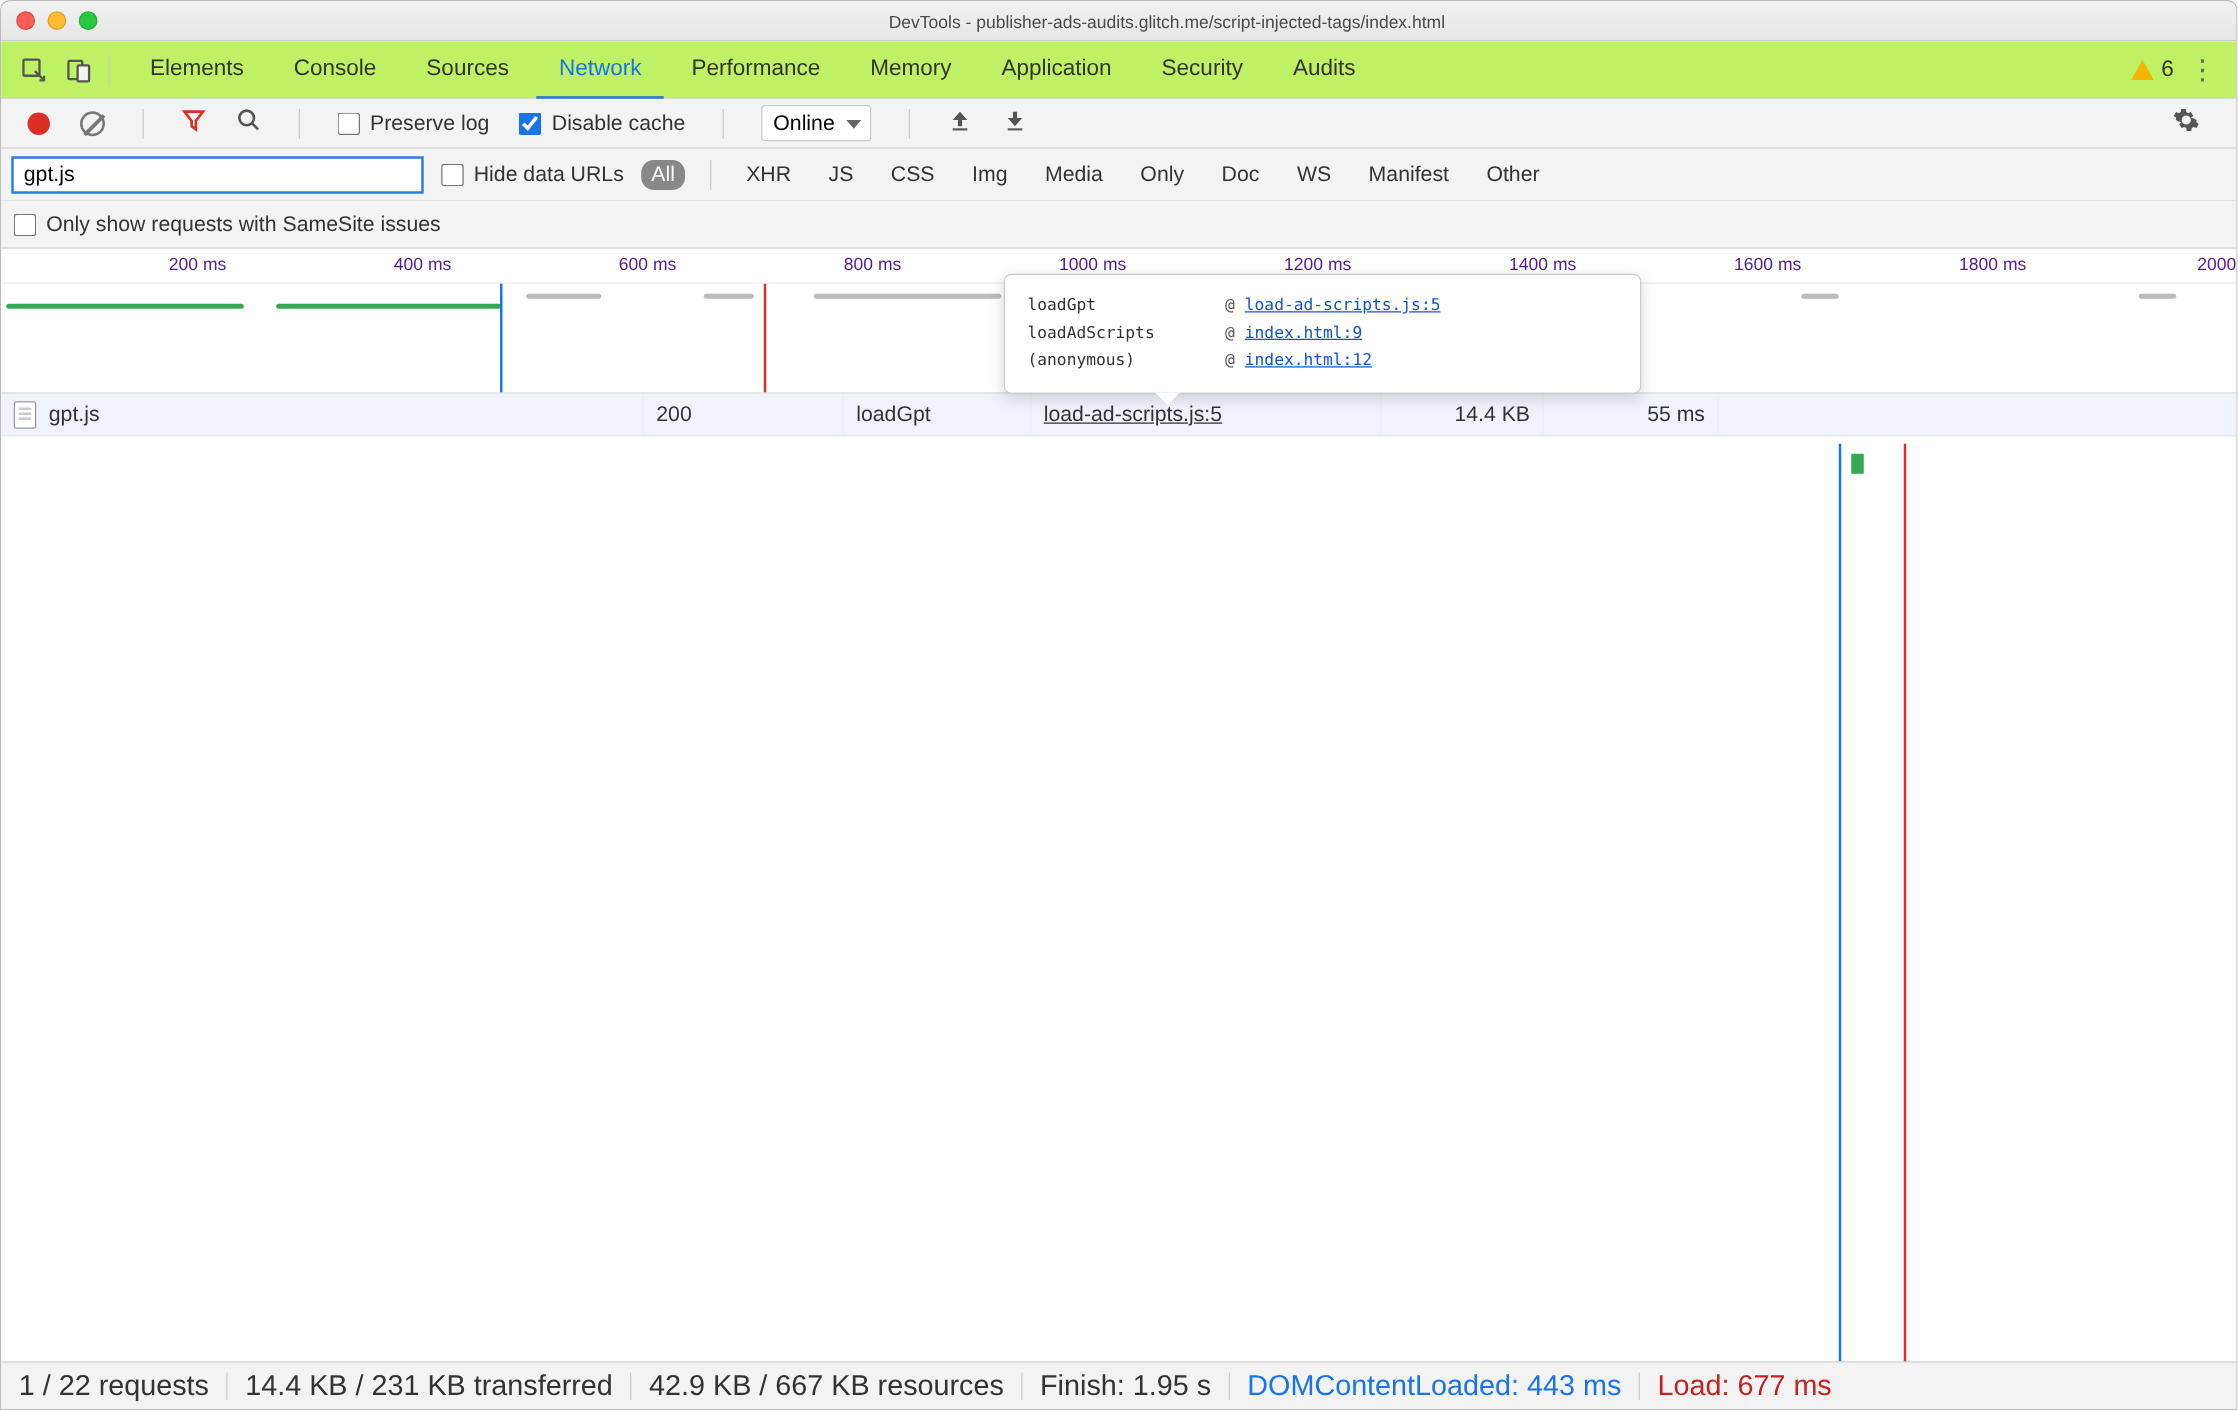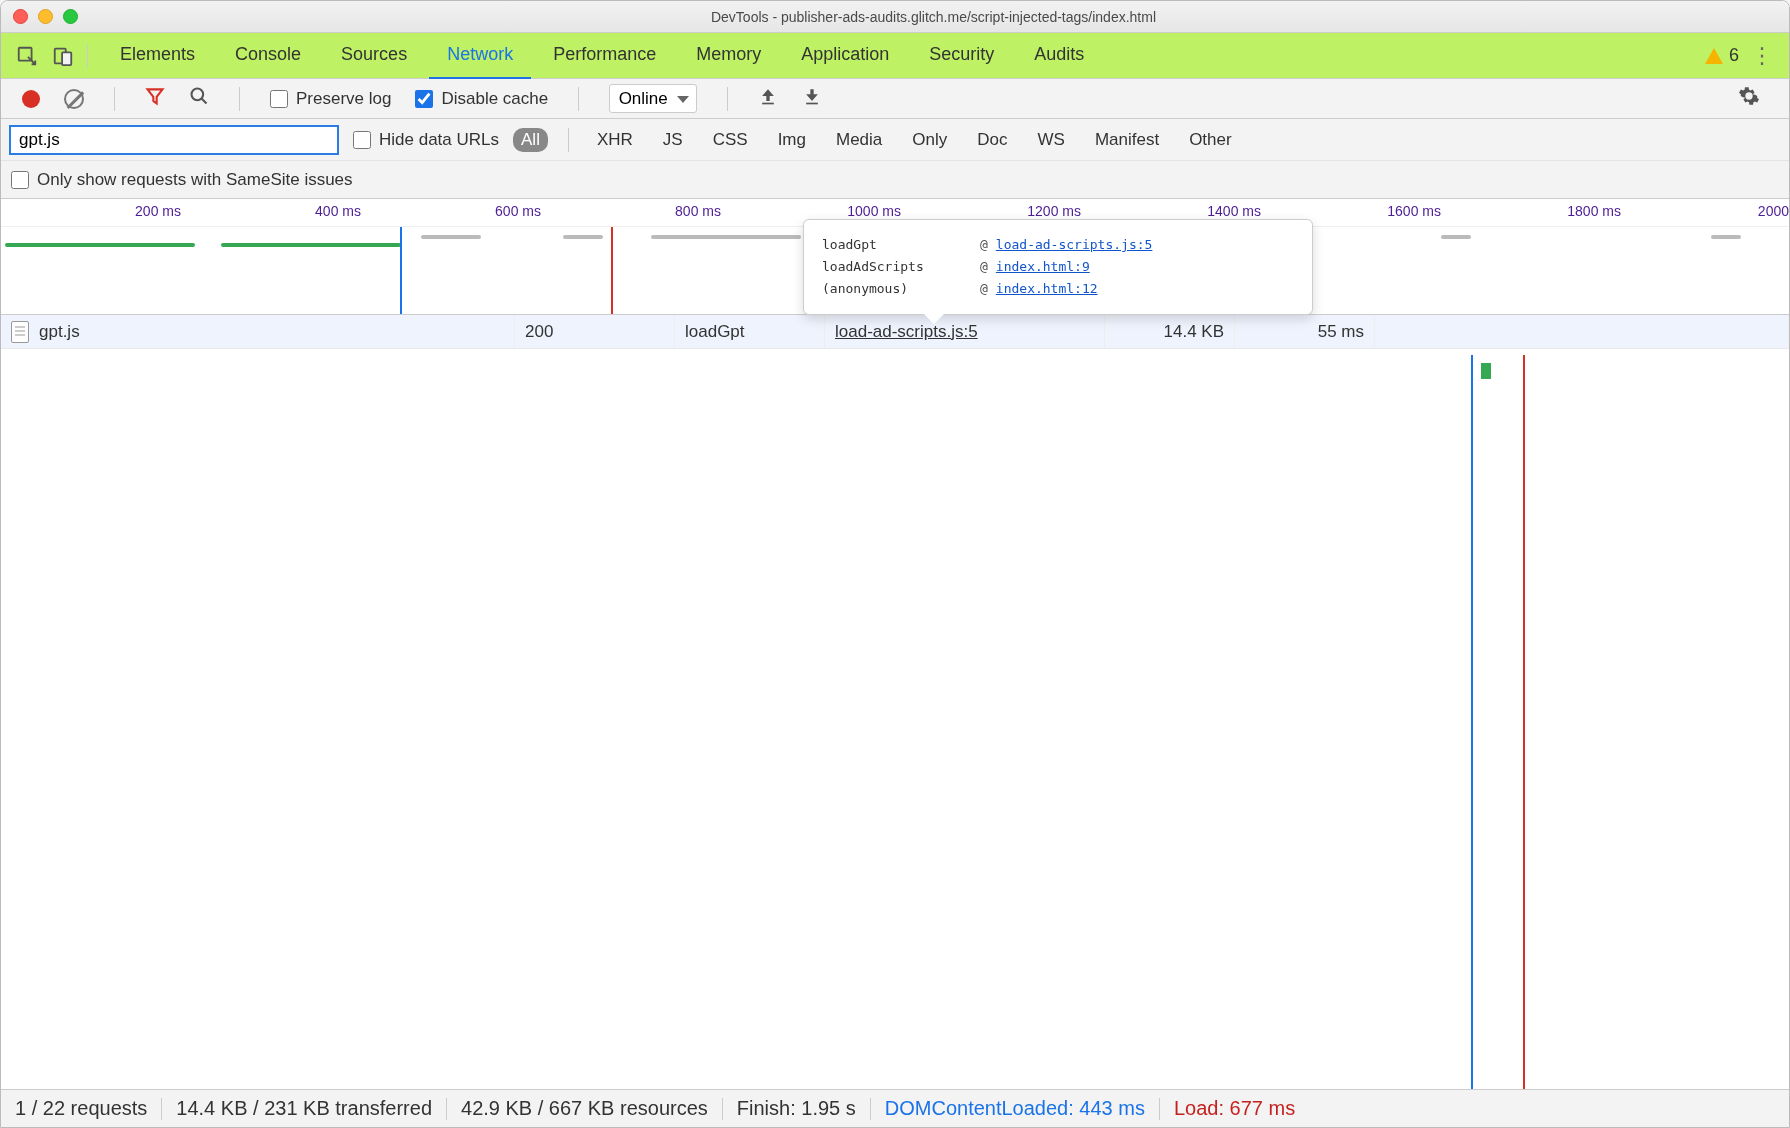--- a/index.html
+++ b/index.html
@@ -89,21 +89,21 @@
 .td.col-init a{color:#333;text-decoration:underline;}
 .wf-area{position:absolute;top:40px;left:1374px;right:0;bottom:0;}
 .wf-vline{position:absolute;top:0;bottom:0;width:2px;}
 .wf-bar{position:absolute;height:16px;}
 .tooltip{position:absolute;background:#fff;border:1px solid #ccc;border-radius:6px;box-shadow:0 4px 12px rgba(0,0,0,0.15);padding:14px 18px;font-family:Menlo,Consolas,monospace;font-size:13px;z-index:10;}
 .tooltip-row{display:flex;gap:8px;line-height:1.7;}
 .tooltip-row .fn{min-width:150px;}
 .tooltip-row .at{color:#555;}
 .tooltip-row a{color:#1155cc;text-decoration:underline;}
 .tooltip::after{content:"";position:absolute;bottom:-10px;left:120px;width:0;height:0;border-left:10px solid transparent;border-right:10px solid transparent;border-top:10px solid #fff;}
-.statusbar{height:38px;border-top:1px solid #ccc;background:#f3f3f3;display:flex;align-items:center;padding:0 14px;gap:14px;font-size:20px;color:#333;}
+.statusbar{height:38px;border-top:1px solid #ccc;background:#f3f3f3;display:flex;align-items:center;padding:0 14px;gap:14px;font-size:23px;color:#333;}
 .svd{width:1px;height:22px;background:#ccc;}
 .dcl{color:#1a73e8;}
 .load{color:#c5221f;}
 </style>
 </head>
 <body>
 
 <div class="window">
 
   <div class="titlebar">

